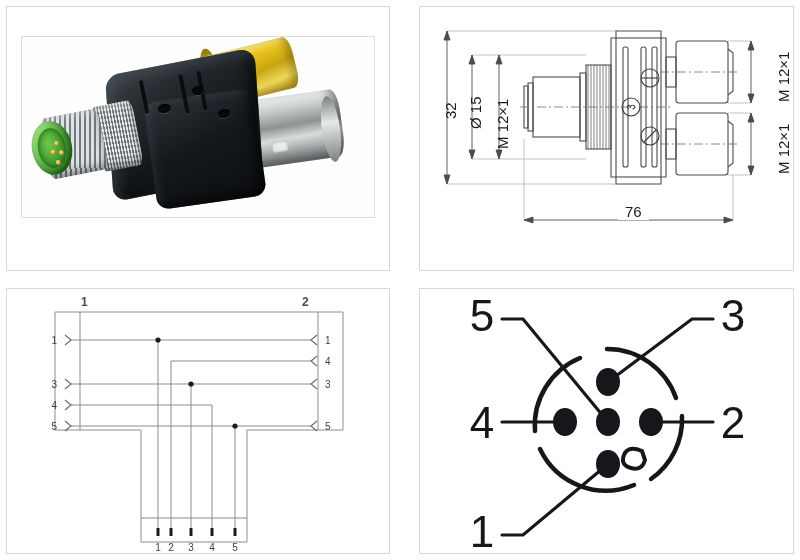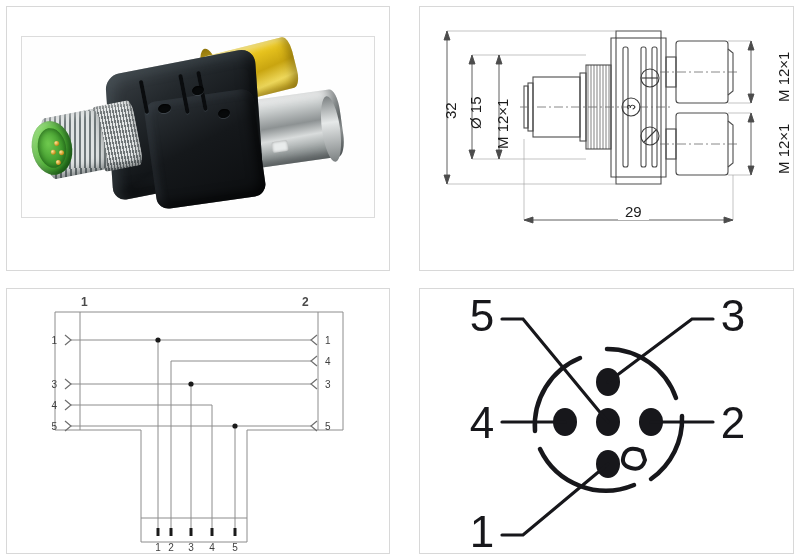--- a/index.html
+++ b/index.html
@@ -270,21 +270,21 @@
           <polygon points="331,106 328,115 334,115"></polygon>
           <polygon points="331,168 328,159 334,159"></polygon>
           <line x1="308" y1="106" x2="331" y2="106" stroke-width="0.6" stroke="#9a9a9a"></line>
           <line x1="308" y1="168" x2="331" y2="168" stroke-width="0.6" stroke="#9a9a9a"></line>
         </g>
       </svg>
 
       <div class="dimtext vert" style="left:22px;top:112px;">32</div>
       <div class="dimtext vert" style="left:47px;top:122px;">Ø 15</div>
       <div class="dimtext vert" style="left:74px;top:142px;">M 12×1</div>
-      <div class="dimtext" style="left:198px;top:196px;background:#fff;padding:0 7px;">29</div>
+      <div class="dimtext" style="left:198px;top:196px;background:#fff;padding:0 7px;">76</div>
       <div class="dimtext vert" style="left:355px;top:95px;">M 12×1</div>
       <div class="dimtext vert" style="left:355px;top:167px;">M 12×1</div>
     </div>
   </div>
 
   <div class="panel" id="panel-wiring">
     <div class="portnum" style="left:74px;top:6px;">1</div>
     <div class="portnum" style="left:295px;top:6px;">2</div>
 
     <svg class="wire-svg" width="384" height="266" viewBox="0 0 384 266">

